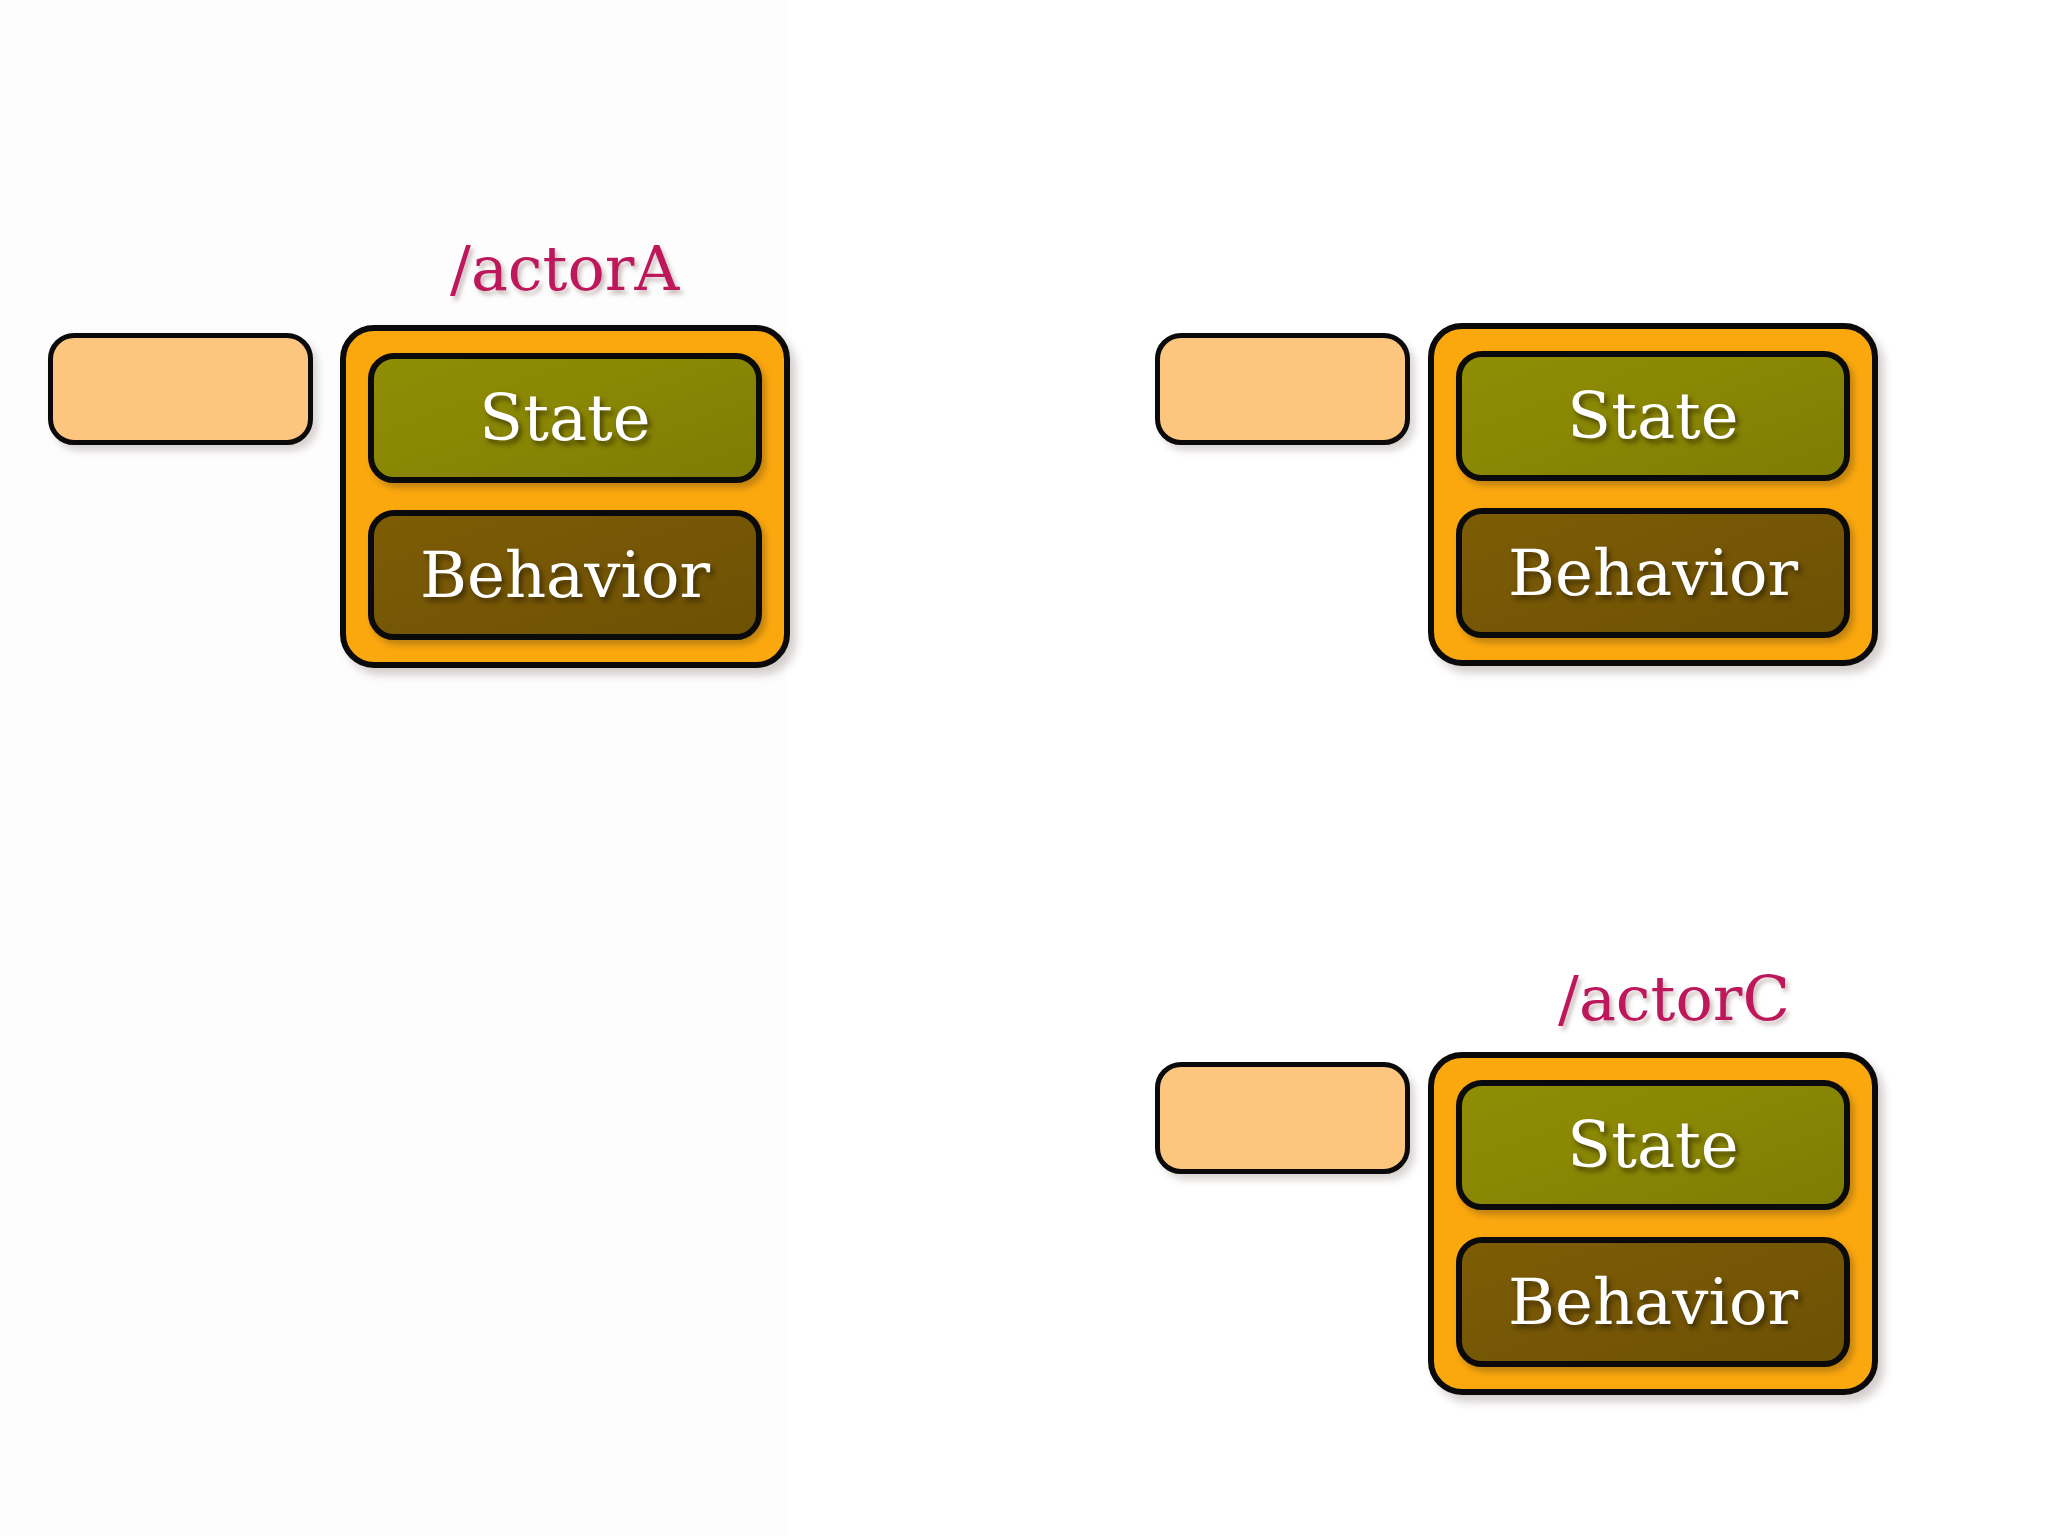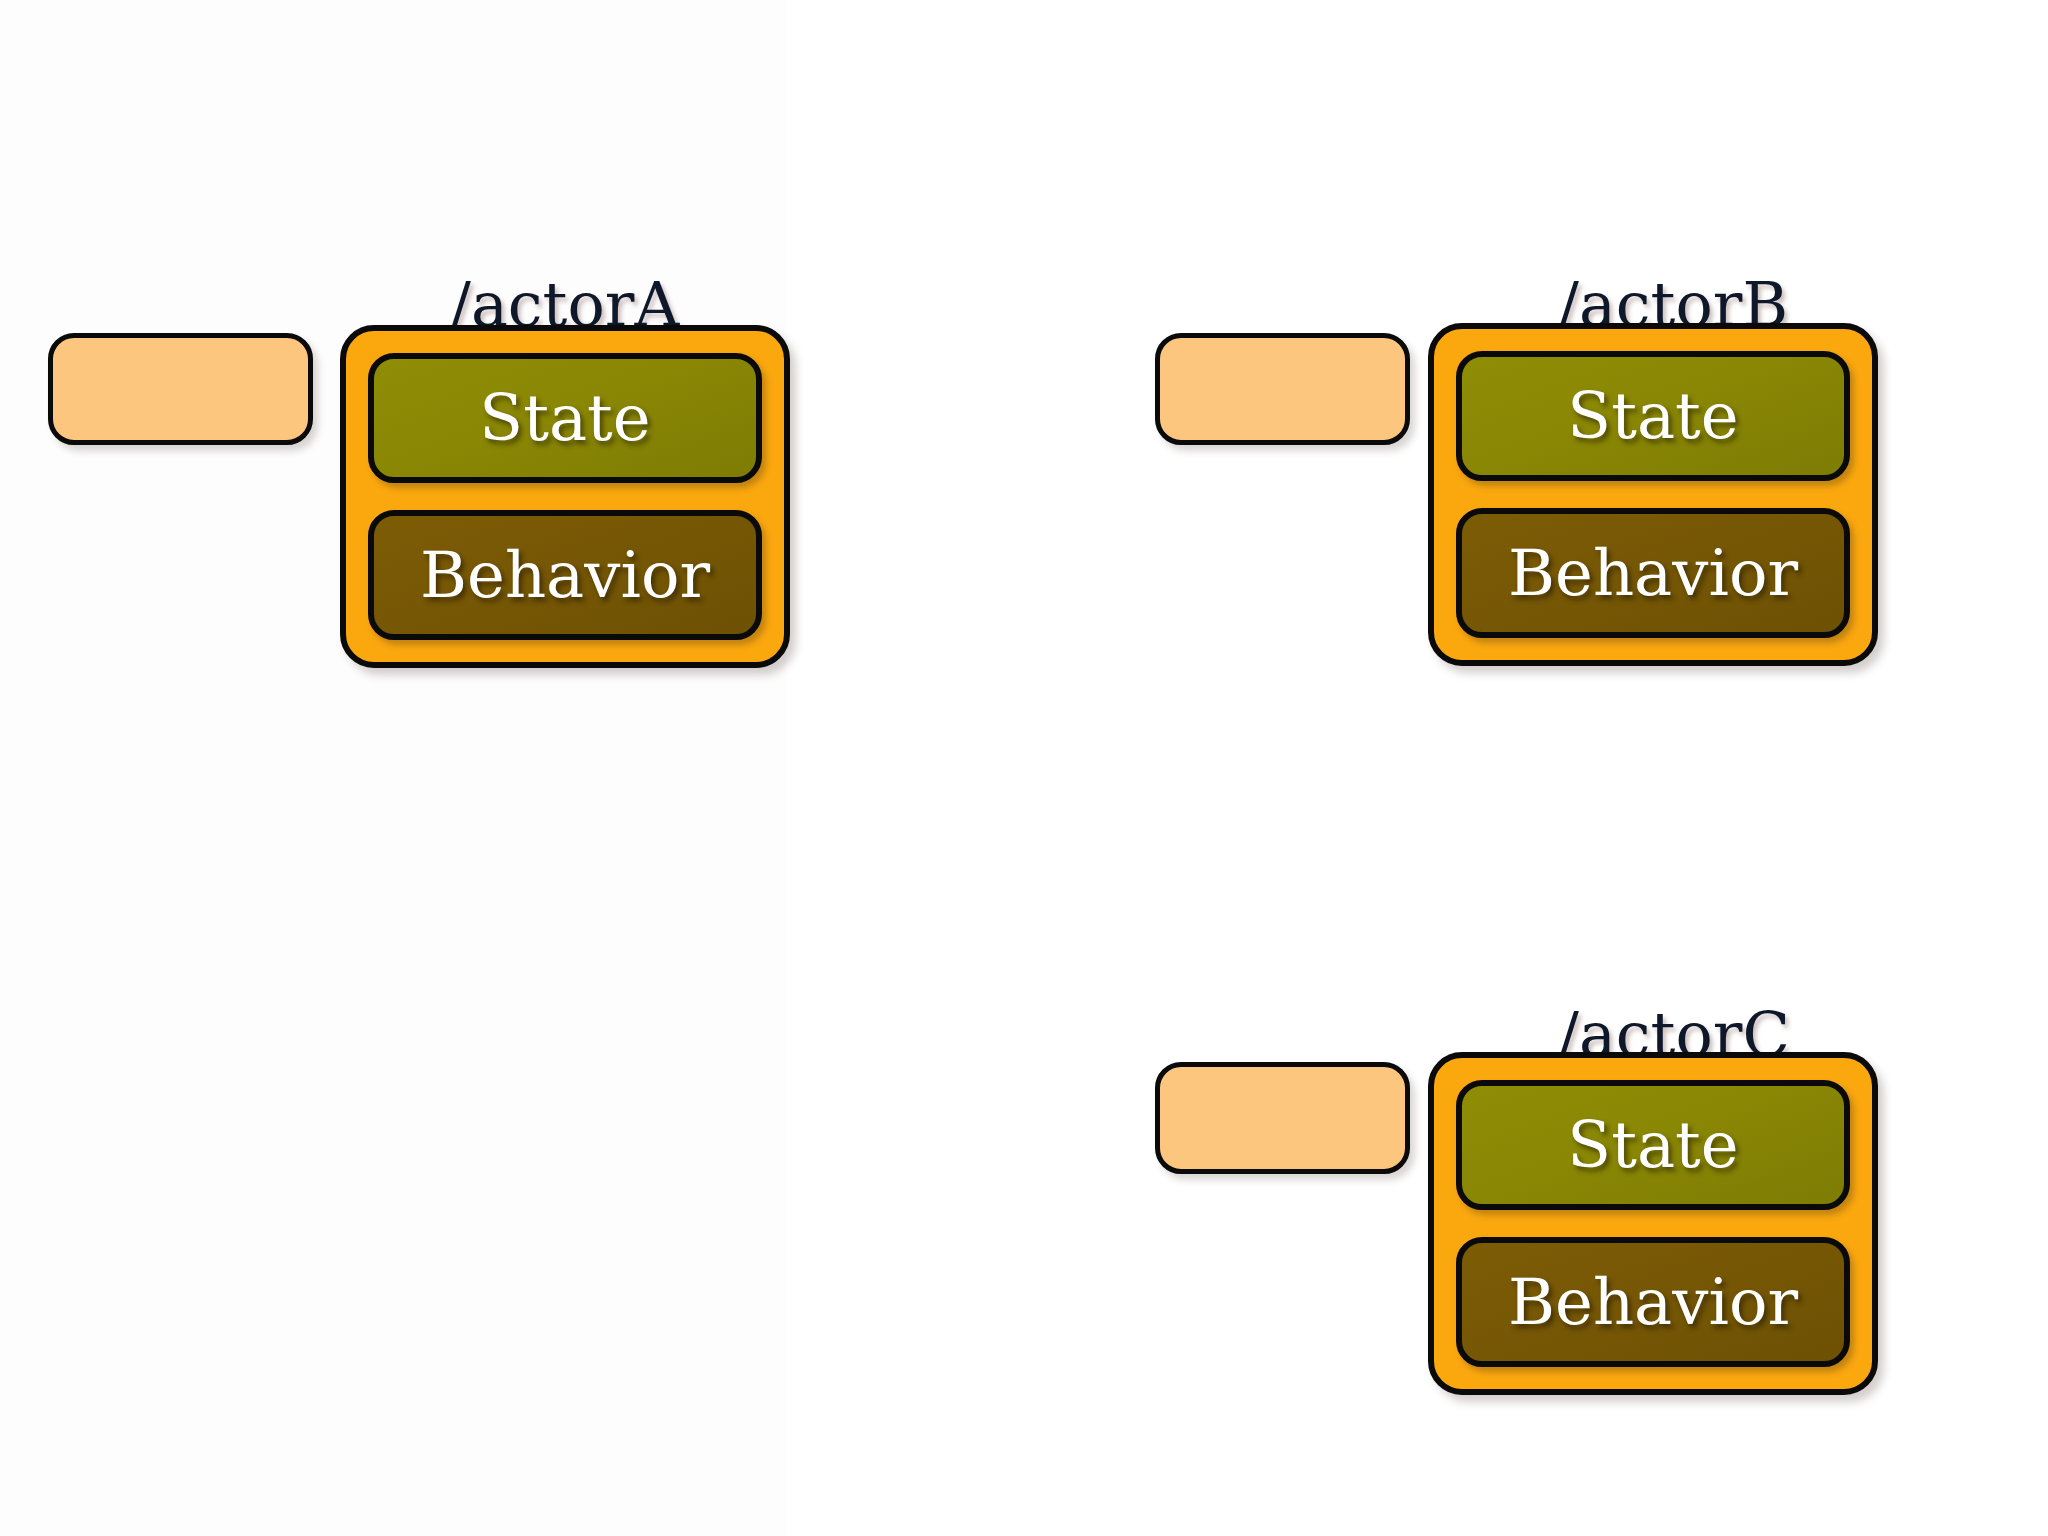--- a/index.html
+++ b/index.html
@@ -46,24 +46,23 @@
   .actor-group {
     position: absolute;
   }
 
   .actor-label {
     position: absolute;
     font-family: "DejaVu Serif", serif;
     font-size: 62px;
     line-height: 1;
     font-weight: 400;
-    color: #0f172a;
+    color: #be185d;
     text-shadow: 3px 4px 4px rgba(140, 110, 105, 0.45);
     white-space: nowrap;
-    margin-top: 36px;
   }
 
   .mailbox {
     position: absolute;
     box-sizing: border-box;
     background: #fcc67f;
     border: 5px solid #0a0a0a;
     border-radius: 26px;
     box-shadow: 5px 6px 7px rgba(90, 70, 60, 0.22);
   }
@@ -123,21 +122,20 @@
     <div class="mailbox" style="left:48px; top:333px; width:265px; height:112px;"></div>
 
     <div class="actor-body" style="left:340px; top:325px; width:450px; height:343px;">
       <div class="inner-box state" style="height:130px;">State</div>
       <div class="inner-box behavior" style="height:130px;">Behavior</div>
     </div>
   </div>
 
   <div class="actor-group" style="left:0px; top:0px; width:2048px; height:1536px;">
 
-    <div class="actor-label" style="left:1558px; top:238px;">/actorB</div>
 
     <div class="mailbox" style="left:1155px; top:333px; width:255px; height:112px;"></div>
 
     <div class="actor-body" style="left:1428px; top:323px; width:450px; height:343px;">
       <div class="inner-box state" style="height:130px;">State</div>
       <div class="inner-box behavior" style="height:130px;">Behavior</div>
     </div>
   </div>
 
   <div class="actor-group" style="left:0px; top:0px; width:2048px; height:1536px;border-radius:17px;">

